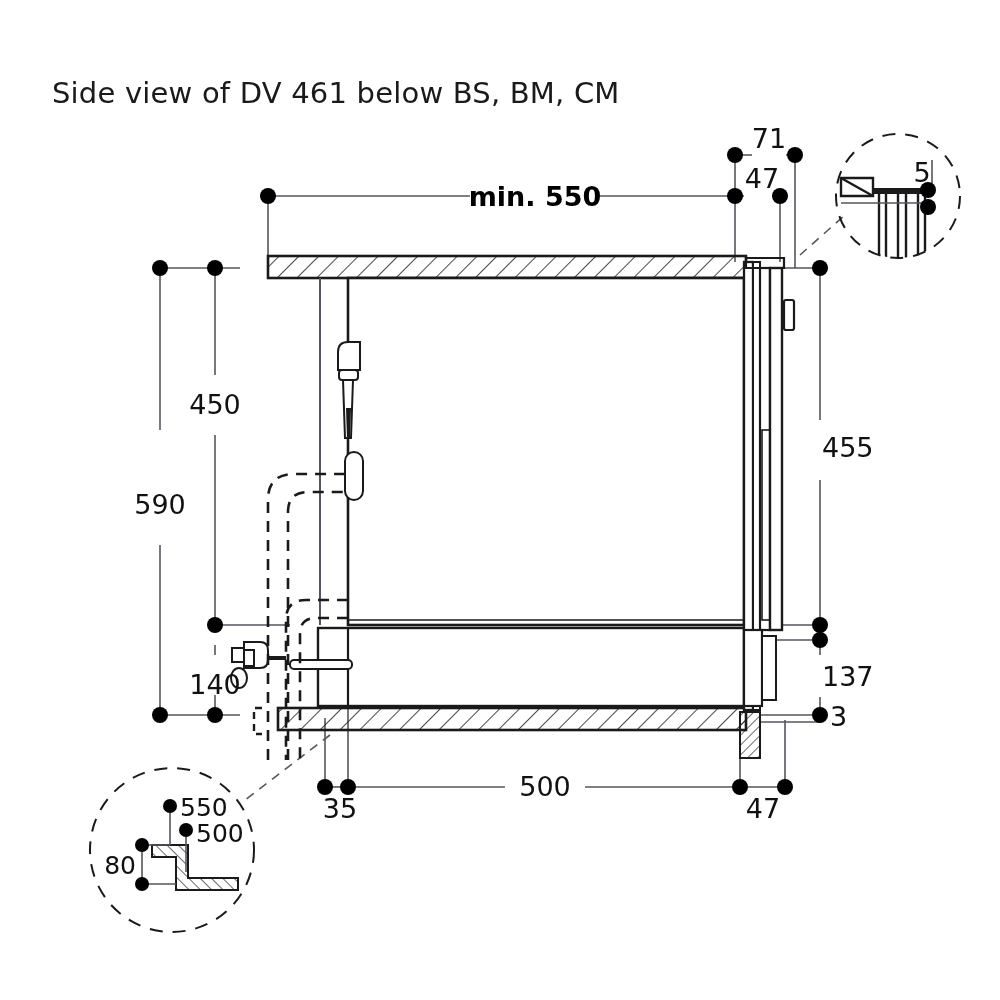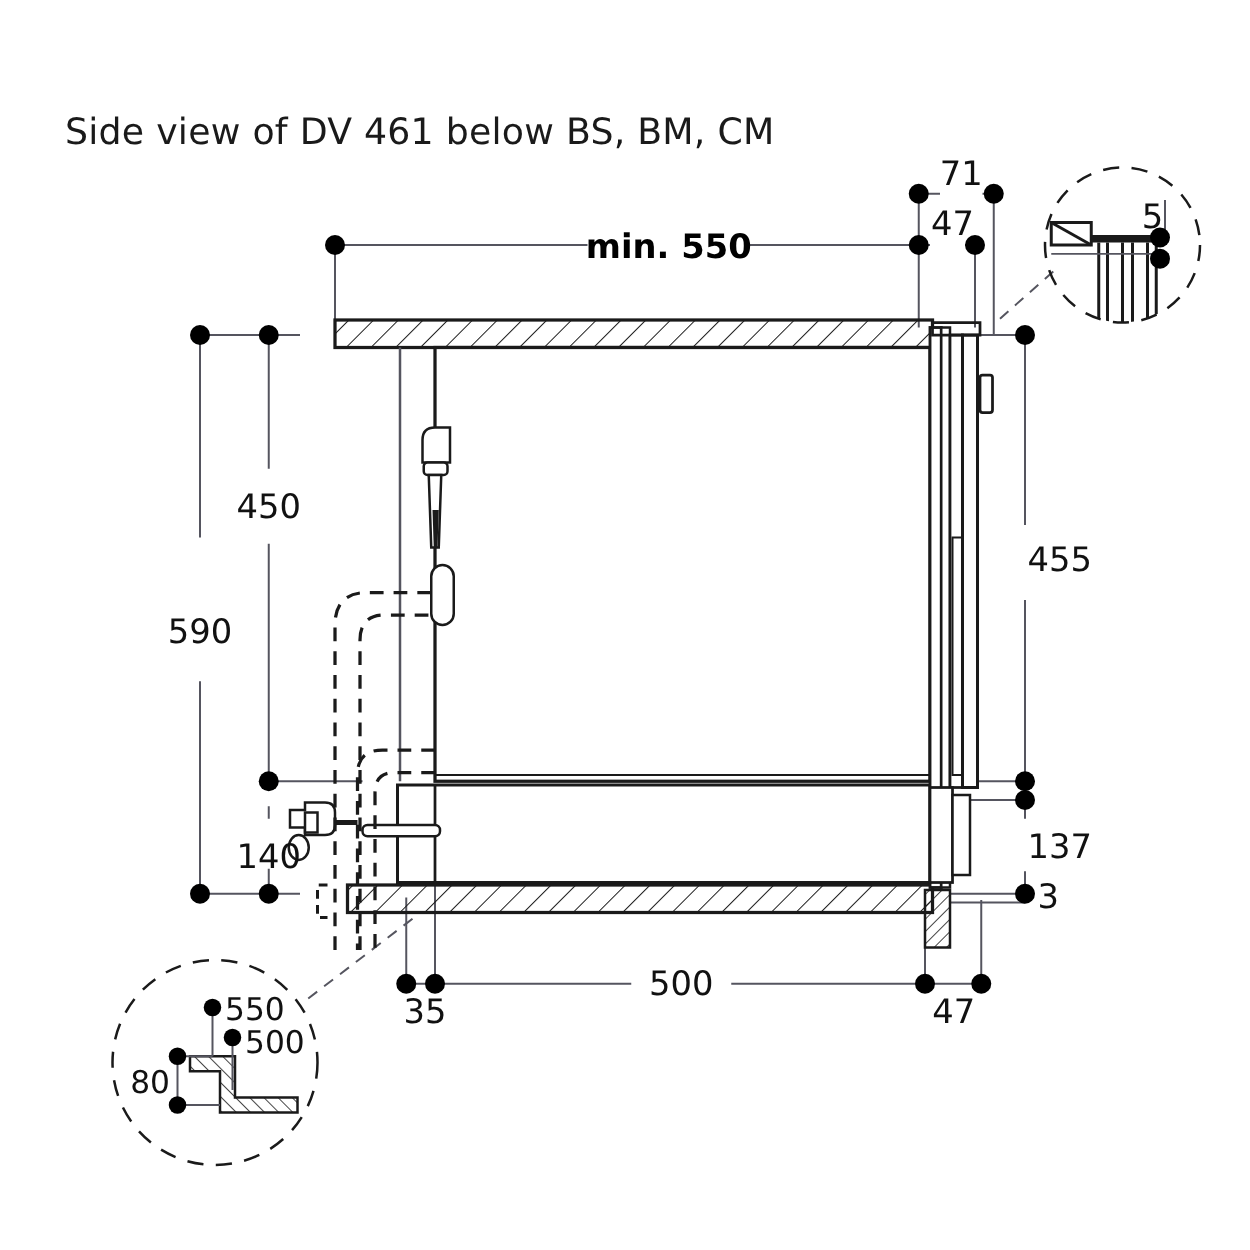--- a/index.html
+++ b/index.html
@@ -1,20 +1,20 @@
 <!DOCTYPE html>
 <html><head>
 <meta charset="utf-8">
 <style>
   html,body{margin:0;padding:0;background:#ffffff;}
   body{width:1000px;height:1000px;overflow:hidden;
        font-family:"DejaVu Sans","Liberation Sans",sans-serif;}
   #root{position:relative;width:1000px;height:1000px;background:#fff;}
   #title{
-    position:absolute;left:52px;top:88px;
+    position:absolute;left:52px;top:76px;
     font-size:29px;color:#1a1a1a;letter-spacing:0.2px;
     white-space:nowrap;
   }
   svg#dwg{position:absolute;left:0;top:0;width:1000px;height:1000px;}
   .dimtxt{font-family:"DejaVu Sans","Liberation Sans",sans-serif;
           font-size:27px;fill:#111;}
   .dimtxt-b{font-family:"DejaVu Sans","Liberation Sans",sans-serif;
           font-size:27px;fill:#000;font-weight:bold;}
   .dimtxt-s{font-family:"DejaVu Sans","Liberation Sans",sans-serif;
           font-size:25px;fill:#111;}

